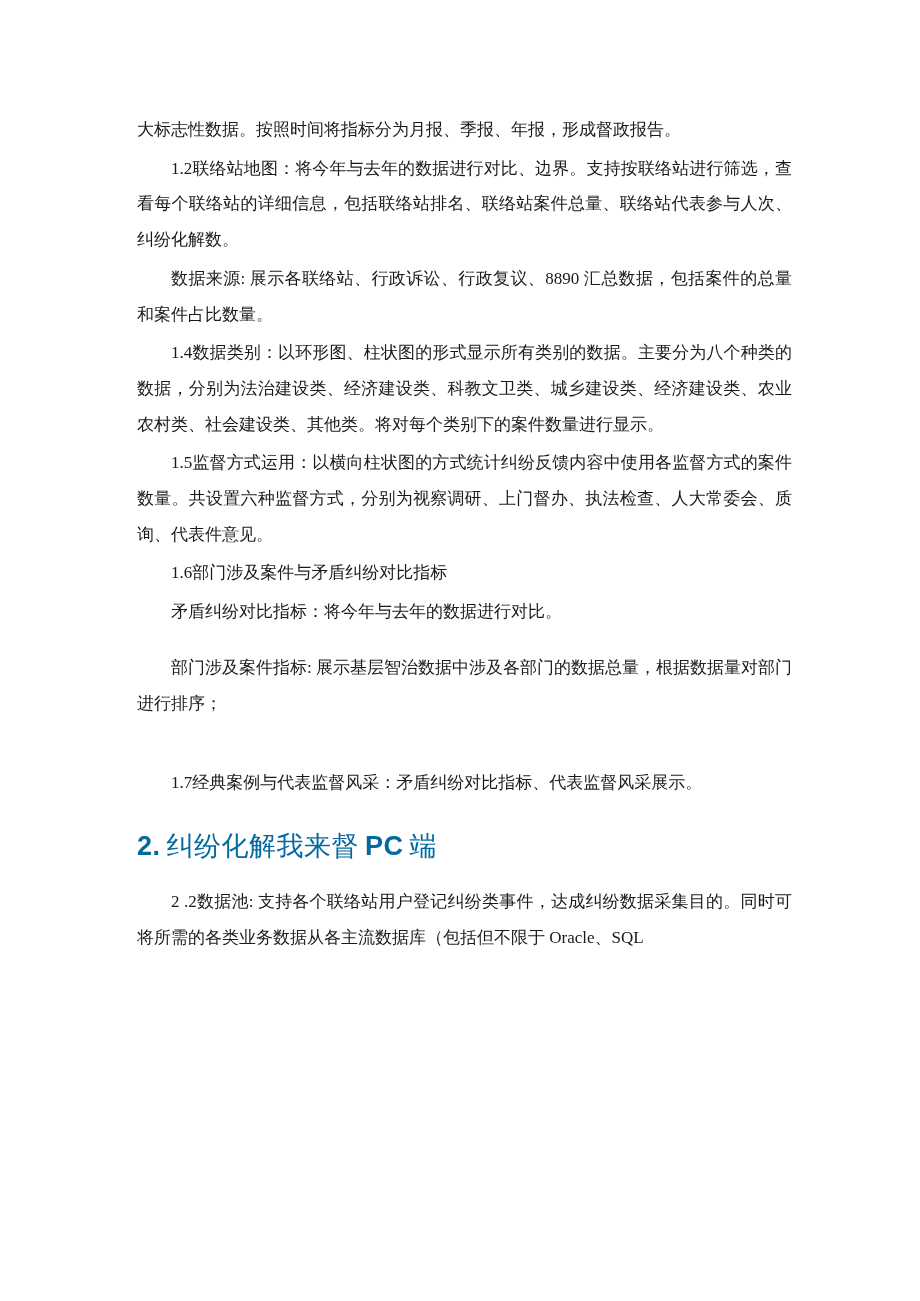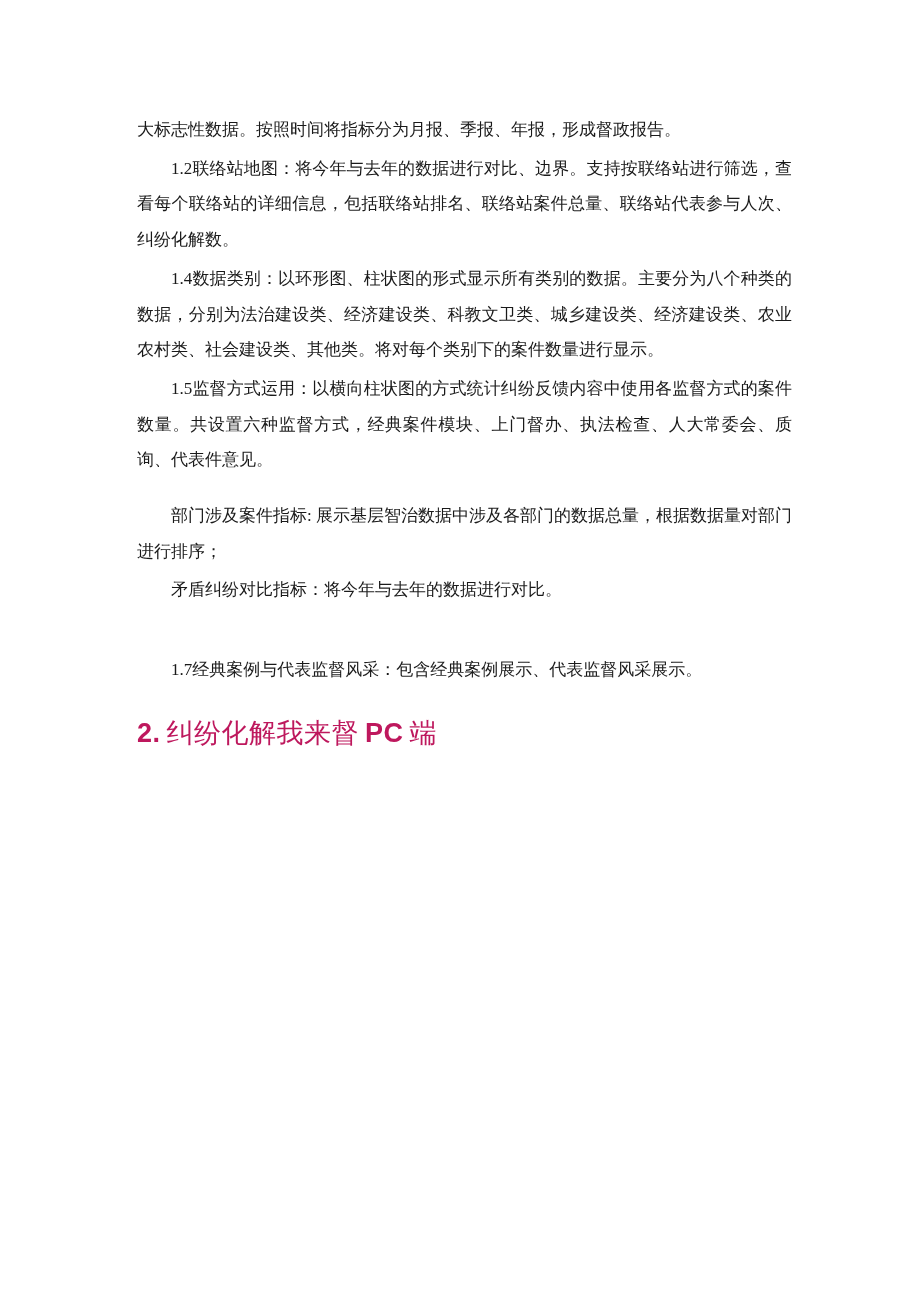--- a/index.html
+++ b/index.html
@@ -44,21 +44,21 @@
   p.sp-md {
     margin-top: 20px;
   }
   p.sp-lg {
     margin-top: 44px;
   }
   h2.section-heading {
     font-family: "Liberation Sans", "DejaVu Sans", sans-serif;
     font-size: 27px;
     line-height: 40px;
-    color: #be185d;
+    color: #0369a1;
     margin: 25px 0 18px 0;
     font-weight: 500;
     letter-spacing: 0.5px;
   }
   h2 .heading-number,
   h2 .heading-latin {
     font-weight: 800;
   }
   h2 .heading-number { margin-right: 6px; }
   h2 .heading-latin  { margin: 0 6px; }
@@ -66,32 +66,35 @@
 </head>
 <body>
 
 <div class="page">
   <div class="content">
 
     <p class="body-text no-indent first">大标志性数据。按照时间将指标分为月报、季报、年报，形成督政报告。</p>
 
     <p class="body-text">1.2联络站地图：将今年与去年的数据进行对比、边界。支持按联络站进行筛选，查看每个联络站的详细信息，包括联络站排名、联络站案件总量、联络站代表参与人次、纠纷化解数。</p>
 
+    <p class="body-text">数据来源: 展示各联络站、行政诉讼、行政复议、8890 汇总数据，包括案件的总量和案件占比数量。</p>
 
     <p class="body-text">1.4数据类别：以环形图、柱状图的形式显示所有类别的数据。主要分为八个种类的数据，分别为法治建设类、经济建设类、科教文卫类、城乡建设类、经济建设类、农业农村类、社会建设类、其他类。将对每个类别下的案件数量进行显示。</p>
 
-    <p class="body-text">1.5监督方式运用：以横向柱状图的方式统计纠纷反馈内容中使用各监督方式的案件数量。共设置六种监督方式，经典案件模块、上门督办、执法检查、人大常委会、质询、代表件意见。</p>
+    <p class="body-text">1.5监督方式运用：以横向柱状图的方式统计纠纷反馈内容中使用各监督方式的案件数量。共设置六种监督方式，分别为视察调研、上门督办、执法检查、人大常委会、质询、代表件意见。</p>
 
+    <p class="body-text">1.6部门涉及案件与矛盾纠纷对比指标</p>
+
+    <p class="body-text">矛盾纠纷对比指标：将今年与去年的数据进行对比。</p>
 
     <p class="body-text sp-md">部门涉及案件指标: 展示基层智治数据中涉及各部门的数据总量，根据数据量对部门进行排序；</p>
 
-    <p class="body-text">矛盾纠纷对比指标：将今年与去年的数据进行对比。</p>
-
-    <p class="body-text sp-lg">1.7经典案例与代表监督风采：包含经典案例展示、代表监督风采展示。</p>
+    <p class="body-text sp-lg">1.7经典案例与代表监督风采：矛盾纠纷对比指标、代表监督风采展示。</p>
 
     <h2 class="section-heading">
       <span class="heading-number">2.</span><span class="heading-title">纠纷化解我来督</span><span class="heading-latin">PC</span><span class="heading-suffix">端</span>
     </h2>
 
 
+    <p class="body-text">2 .2数据池: 支持各个联络站用户登记纠纷类事件，达成纠纷数据采集目的。同时可将所需的各类业务数据从各主流数据库（包括但不限于 Oracle、SQL</p>
 
   </div>
 </div>
 
 </body></html>

